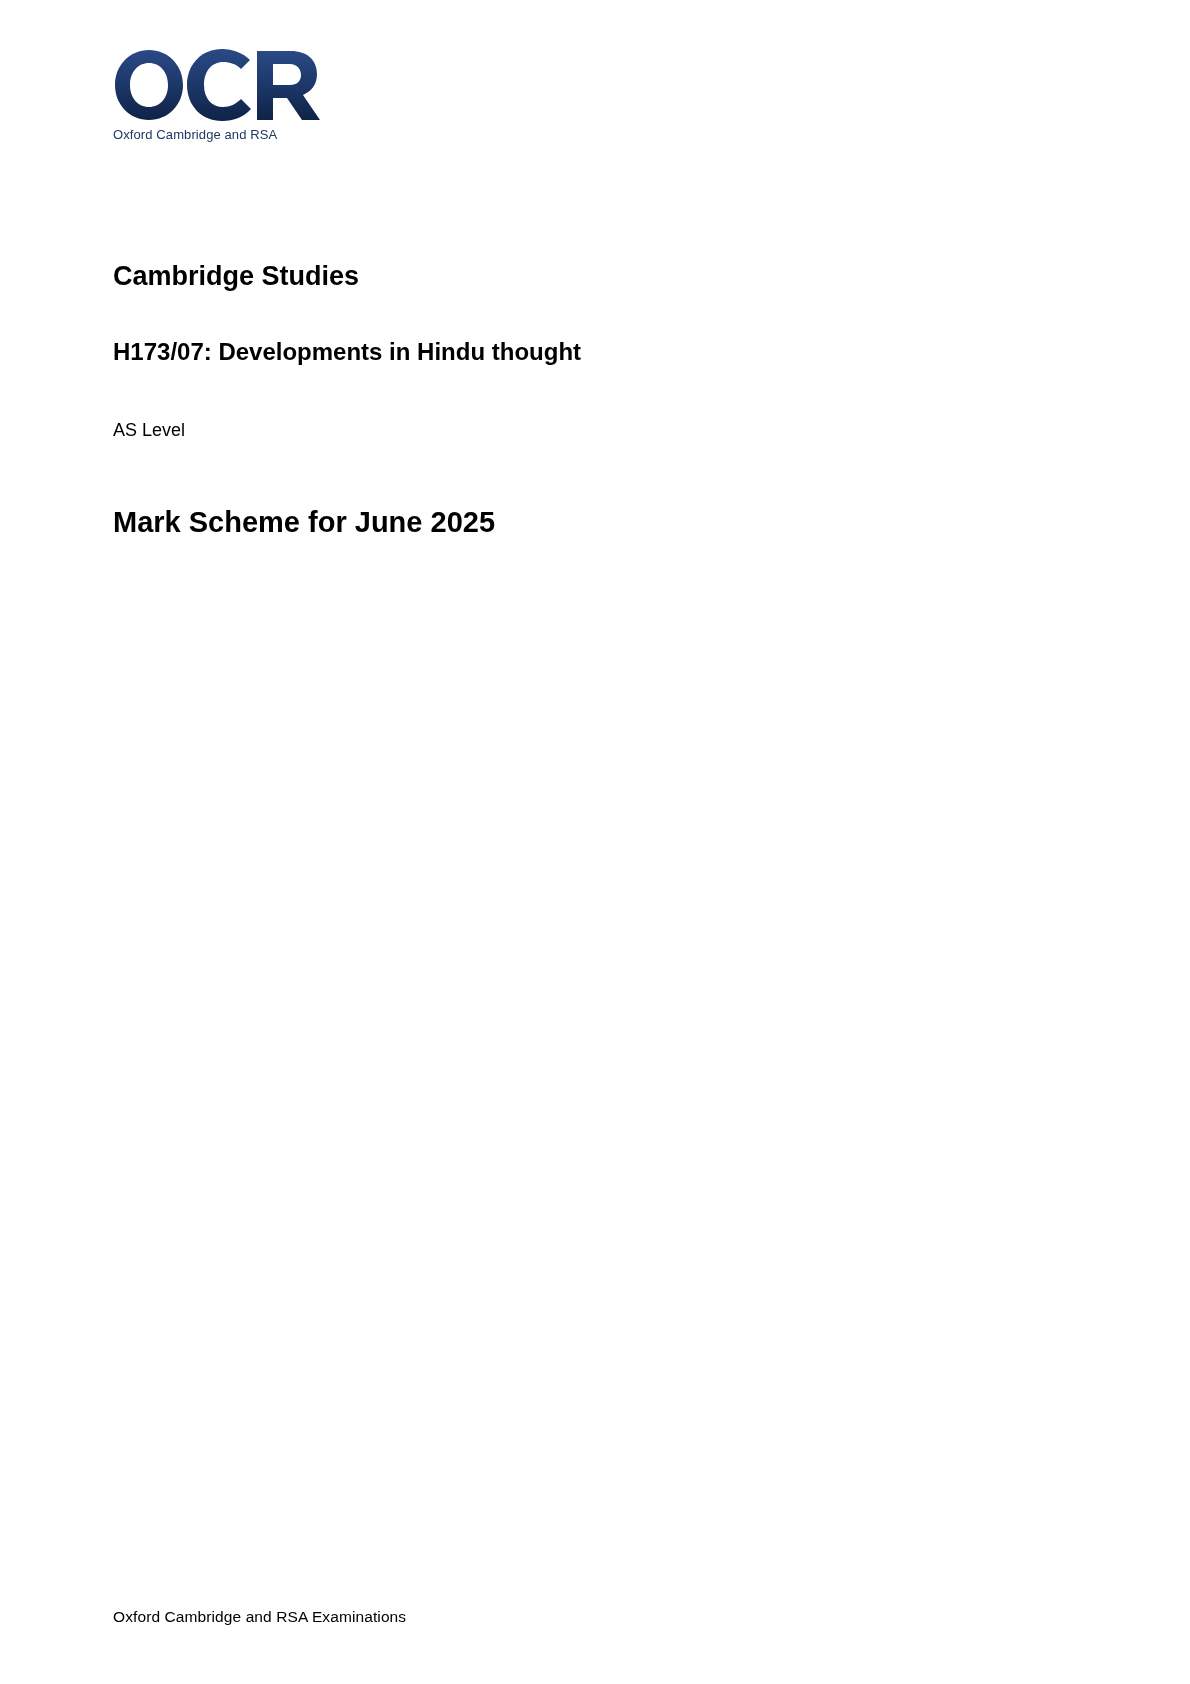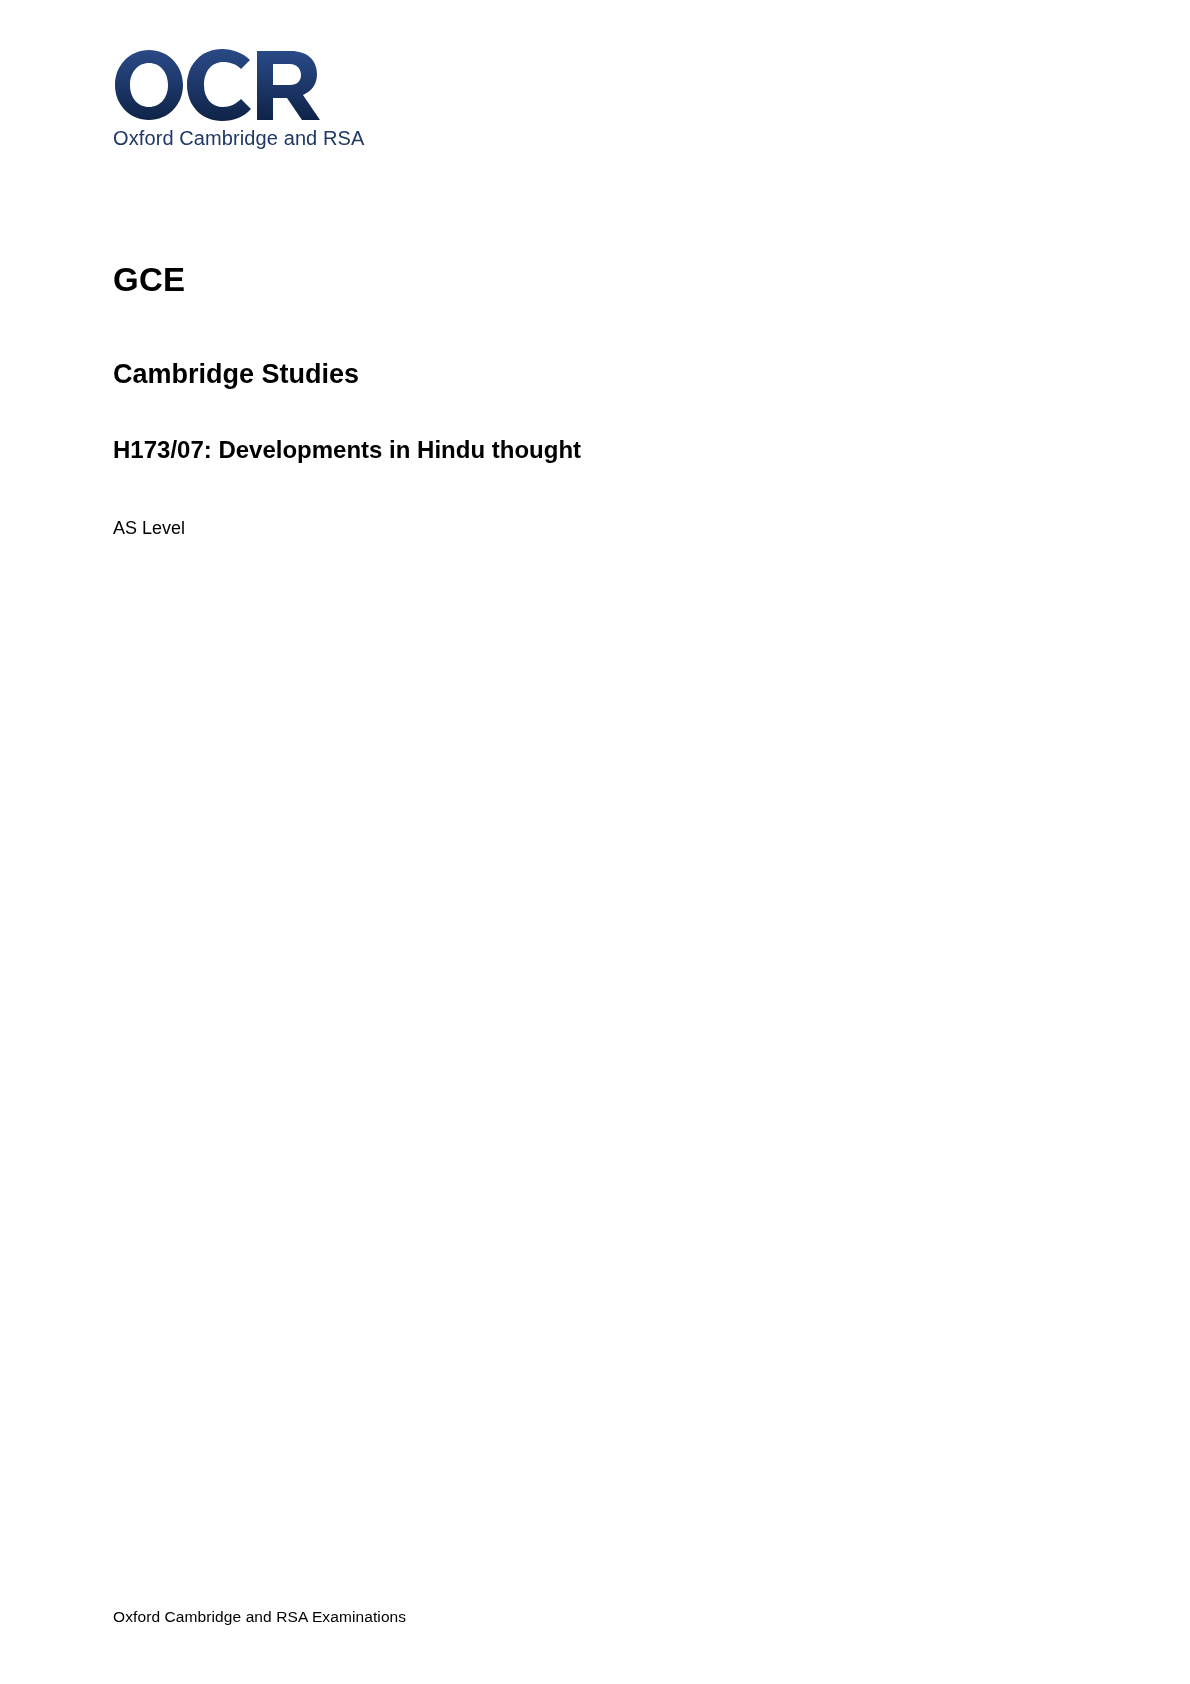--- a/index.html
+++ b/index.html
@@ -28,21 +28,21 @@
     top: 48px;
     width: 230px;
   }
   .logo-mark {
     display: block;
     line-height: 0;
   }
   .logo-sub {
     margin-top: 4px;
     font-family: "Liberation Sans", sans-serif;
-    font-size: 20px;
+    font-size: 13px;
     color: #1f3864;
     letter-spacing: 0.1px;
     white-space: nowrap;
   }
 
   
   .title-block {
     position: absolute;
     left: 113px;
     top: 262px;
@@ -113,21 +113,21 @@
           <path d="M128 21c-5-5-11-7-18-7-11 0-19 9-19 23s8 22 19 22c7 0 13-3 18-8l10 10c-7 8-17 12-29 12C89 73 74 58 74 37S89 1 109 1c11 0 21 4 28 11l-9 9z"></path>
 
           <path d="M144 3h34c16 0 26 9 26 23 0 10-5 17-14 21l17 25h-18l-15-22h-14v22h-16V3zm16 13v21h17c7 0 11-4 11-10s-4-11-11-11h-17z"></path>
         </g>
       </svg>
     </span>
     <div class="logo-sub">Oxford Cambridge and RSA</div>
   </div>
 
   <div class="title-block">
-    <h1 class="t-gce">GCE</h1>
     <h2 class="t-subject">Cambridge Studies</h2>
     <h3 class="t-unit">H173/07: Developments in Hindu thought</h3>
     <p class="t-level">AS Level</p>
+    <h2 class="t-markscheme">Mark Scheme for June 2025</h2>
   </div>
 
   <div class="footer">Oxford Cambridge and RSA Examinations</div>
 
 </div>
 
 </body></html>

